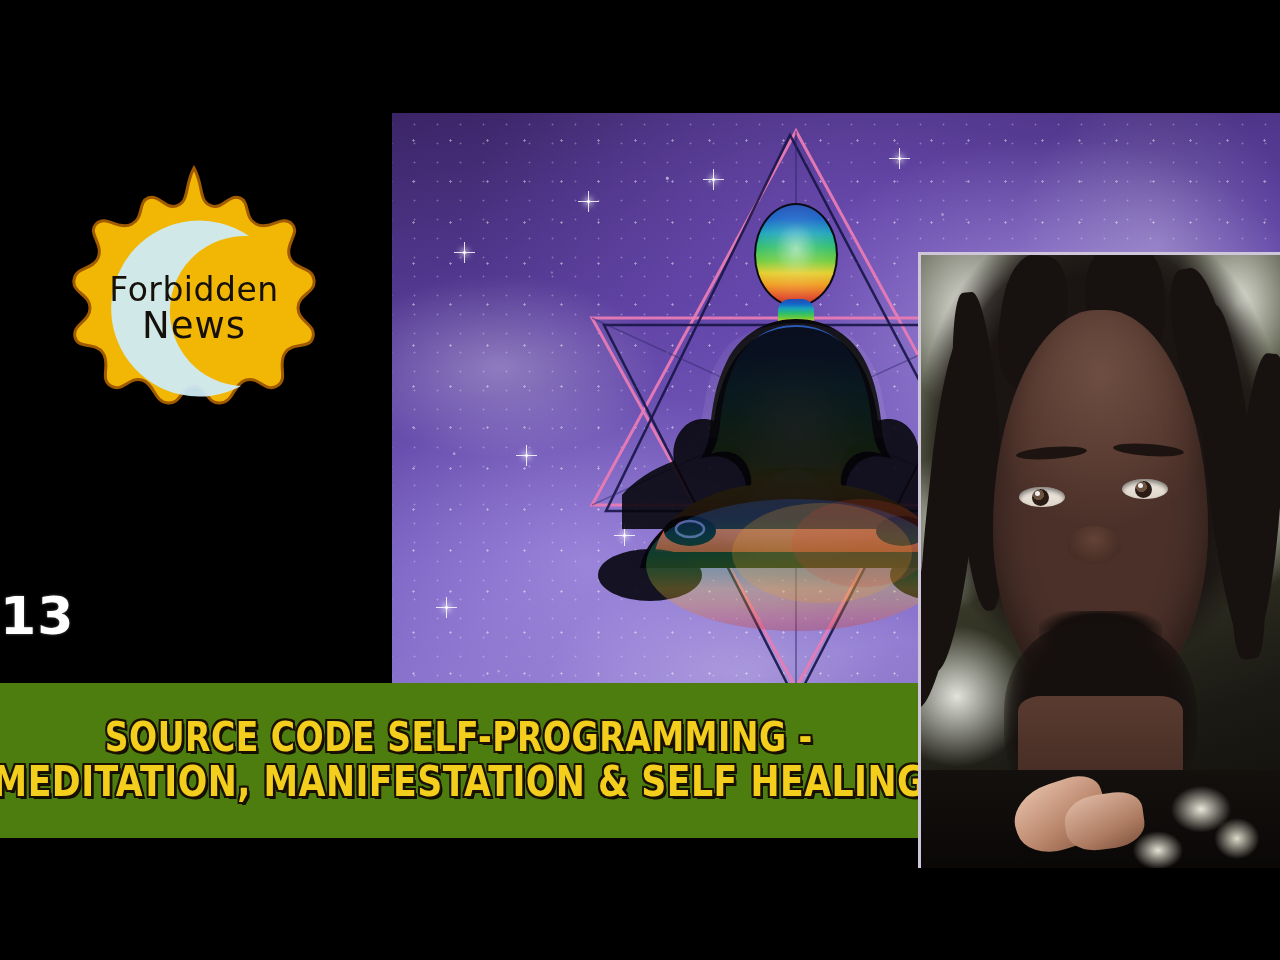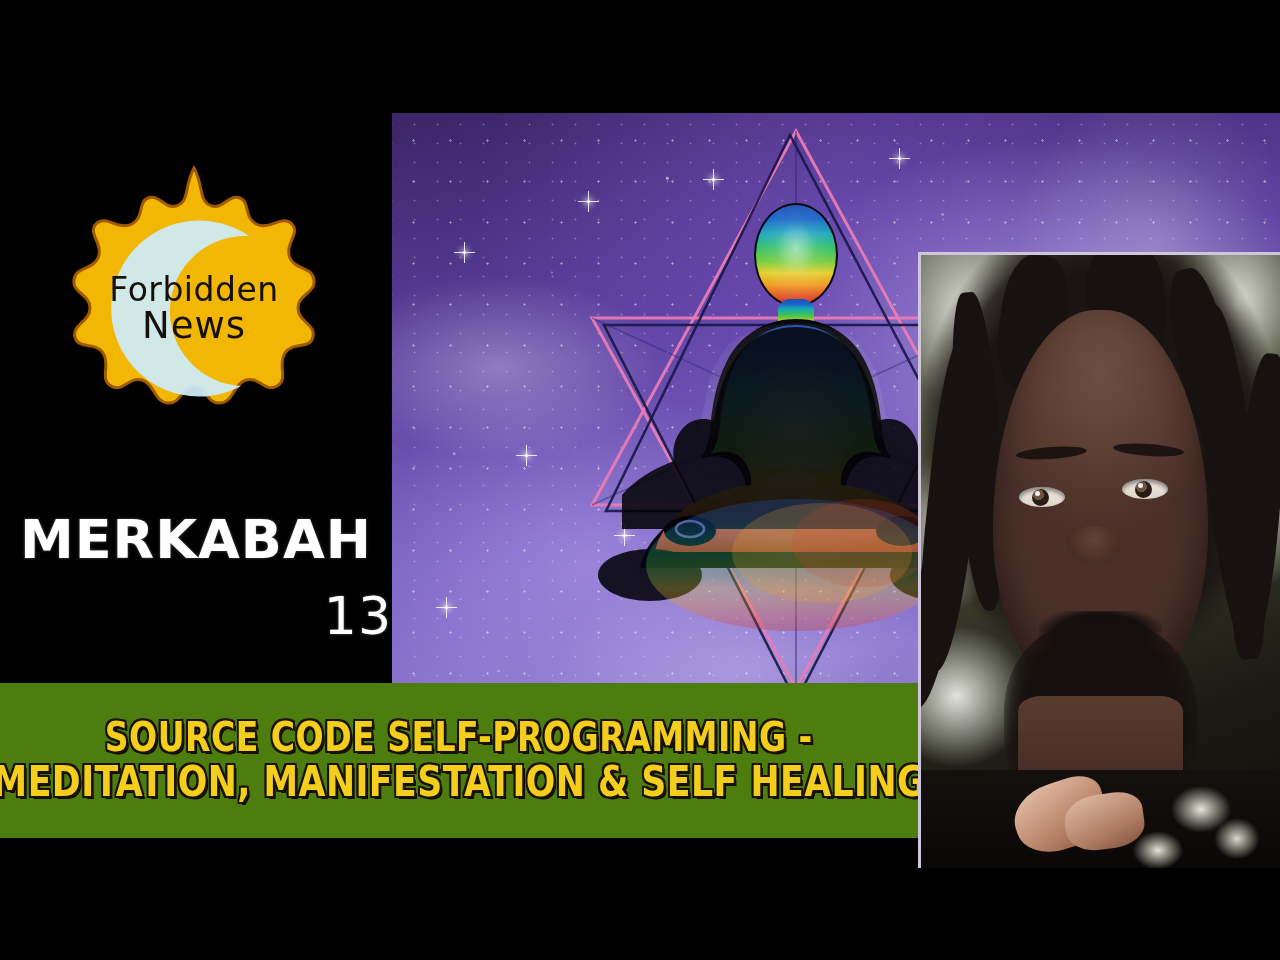--- a/index.html
+++ b/index.html
@@ -74,22 +74,22 @@
   .lt2{font-size:33px;margin-top:2px;}
   .lt3{font-size:37px;margin-top:1px;letter-spacing:1px;}
 
   .series-title{
     position:absolute;left:0;top:508px;width:392px;text-align:center;
     color:#fff;font-family:"DejaVu Sans",sans-serif;font-weight:700;
     font-size:54px;letter-spacing:1px;
     text-shadow:0 0 3px rgba(255,255,255,.35);
   }
   .series-num{
-    position:absolute;left:0;top:586px;width:392px;text-align:right;
-    color:#fff;font-family:"DejaVu Sans",sans-serif;font-weight:400;
+    position:absolute;left:0;top:586px;width:392px;text-align:left;
+    color:#fff;font-family:"DejaVu Sans",sans-serif;font-weight:700;
     font-size:52px;letter-spacing:1px;
     text-shadow:0 0 3px rgba(255,255,255,.35);
   }
 
   
   .banner{
     position:absolute;left:0;top:683px;width:918px;height:155px;background:#4d7c0f;
     display:flex;flex-direction:column;justify-content:center;align-items:center;
   }
   .banner-line{
@@ -337,21 +337,20 @@
       <g>
         <path d="M205,78 a88,88 0 1 0 -8,150 a74,74 0 1 1 8,-150 Z" fill="#CFEAF4" opacity=".95"></path>
       </g>
     </svg>
     <div class="logo-text">
       <div class="lt1">Forbidden</div>
       <div class="lt3">News</div>
     </div>
   </div>
 
-  <div class="series-title">MERKABAH</div>
   <div class="series-num">13</div>
 
   <div class="banner">
     <div class="banner-line l1">SOURCE CODE SELF-PROGRAMMING -</div>
     <div class="banner-line l2">MEDITATION, MANIFESTATION &amp; SELF HEALING</div>
   </div>
 
   <div class="portrait">
     <div class="bg"></div>
     <div class="hair"></div>

